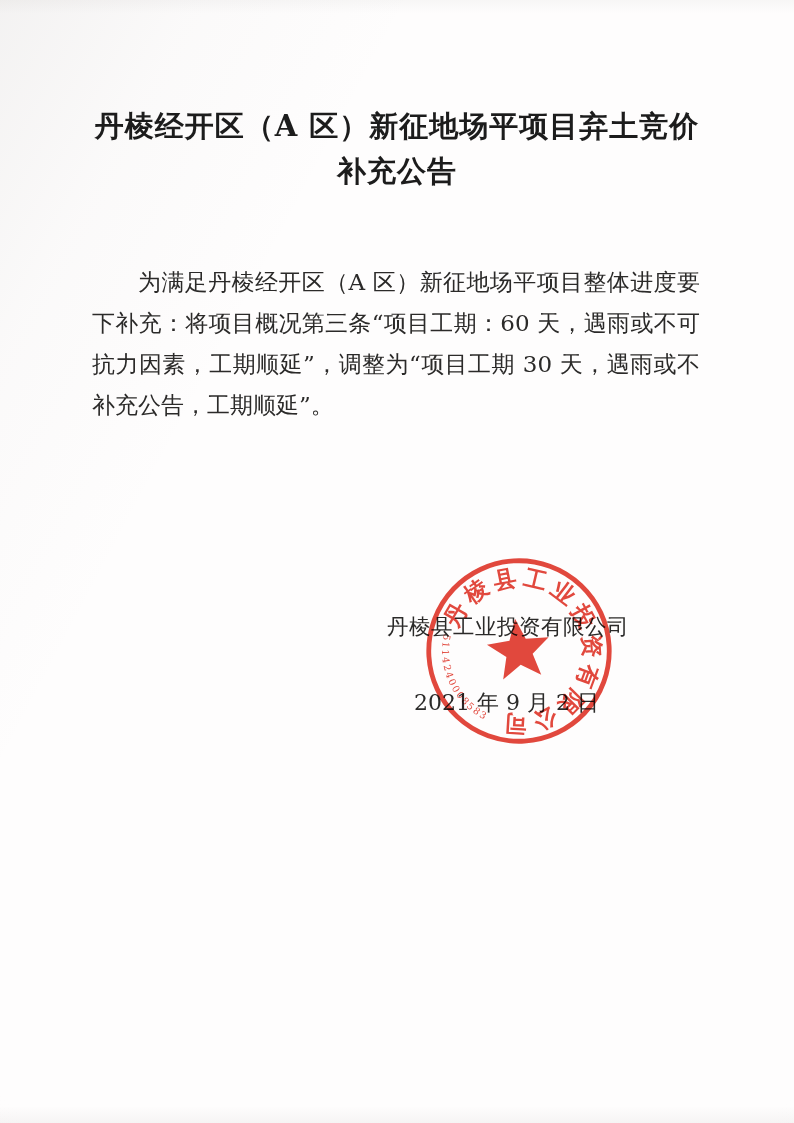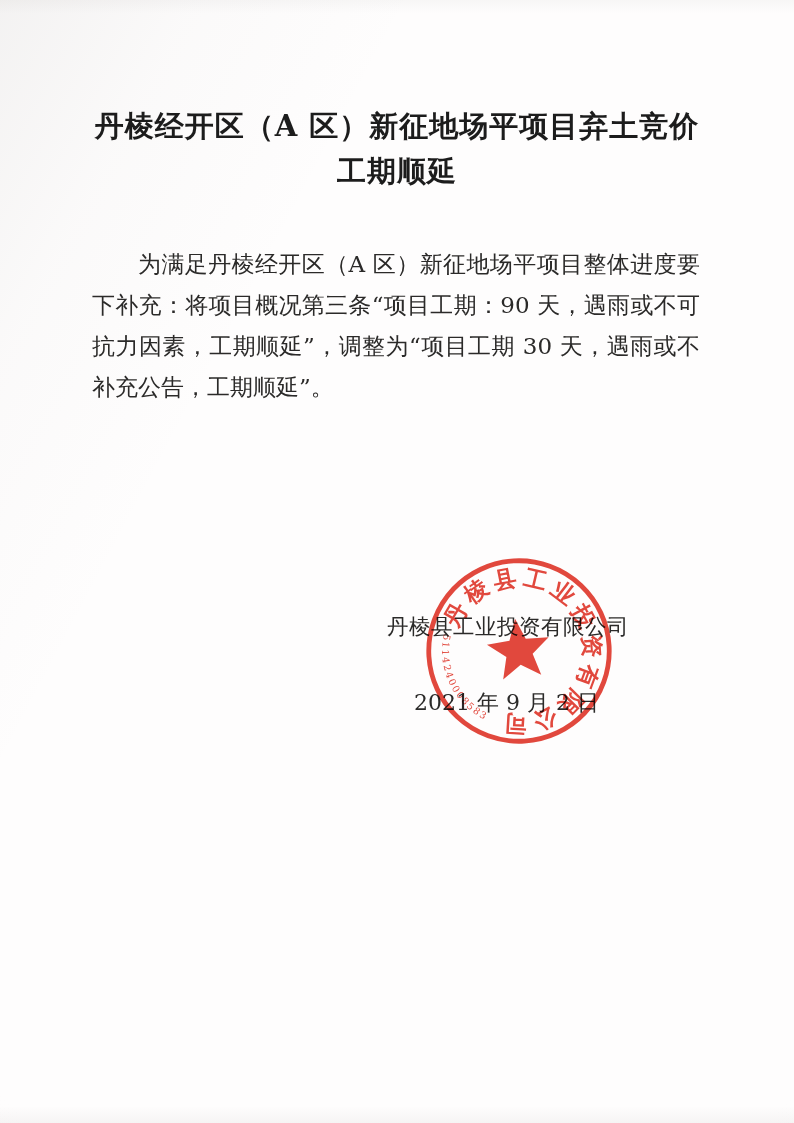--- a/index.html
+++ b/index.html
@@ -19,21 +19,21 @@
       radial-gradient(120% 120% at 50% 45%, #fefdfd 60%, #fbf9f8 100%),
       #fdfcfb;
   }
   .title-block{
     position:absolute;top:104px;left:0;width:794px;
     text-align:center;
     font-size:29px;font-weight:bold;color:#1c1c1c;
     line-height:45px;letter-spacing:1px;
   }
   .body-text{
-    position:absolute;top:244px;left:92px;width:608px;
+    position:absolute;top:262px;left:92px;width:608px;
     font-size:23px;color:#2b2a29;line-height:41px;
   }
   .body-line{
     text-align:justify;
     text-align-last:justify;
     text-justify:inter-character;
     height:41px;white-space:nowrap;
   }
   .body-line--indent{padding-left:46px;width:562px;}
   .body-line--last{text-align-last:left;white-space:normal;}
@@ -53,26 +53,26 @@
   }
   .seal text{font-family:"DejaVu Serif","Liberation Serif",serif;}
 </style>
 </head>
 <body>
 
 <div class="page">
 
   <div class="title-block">
     <div>丹棱经开区（A 区）新征地场平项目弃土竞价</div>
-    <div>工期顺延</div>
+    <div>补充公告</div>
   </div>
 
   <div class="body-text">
     <div class="body-line body-line--indent">为满足丹棱经开区（A 区）新征地场平项目整体进度要</div>
-    <div class="body-line">下补充：将项目概况第三条“项目工期：90 天，遇雨或不可</div>
+    <div class="body-line">下补充：将项目概况第三条“项目工期：60 天，遇雨或不可</div>
     <div class="body-line">抗力因素，工期顺延”，调整为“项目工期 30 天，遇雨或不</div>
     <div class="body-line body-line--last">补充公告，工期顺延”。</div>
   </div>
 
   <div class="sign-company">丹棱县工业投资有限公司</div>
   <div class="sign-date">2021 年 9 月 2 日</div>
 
   <svg class="seal" viewBox="0 0 200 200" xmlns="http://www.w3.org/2000/svg">
     <g transform="rotate(65 100 100)">
       <circle cx="100" cy="100" r="94" fill="none" stroke="#e03a2e" stroke-width="5"></circle>

